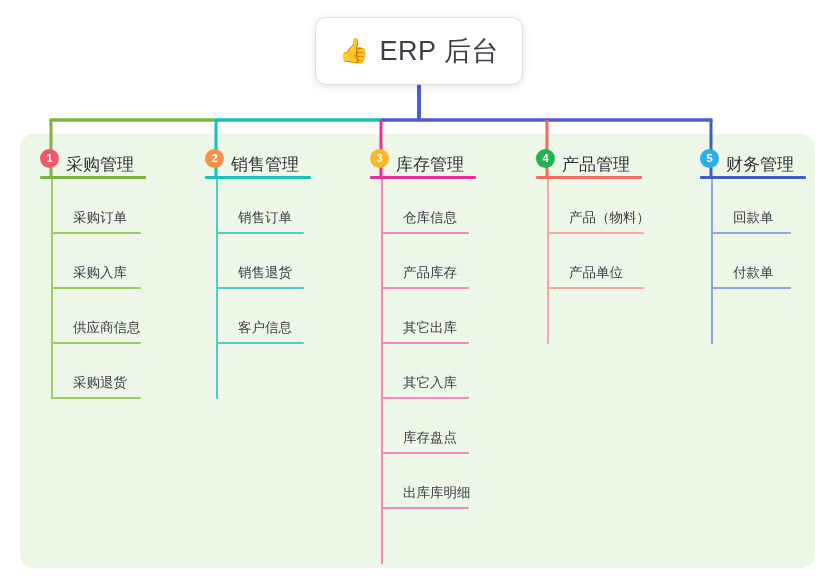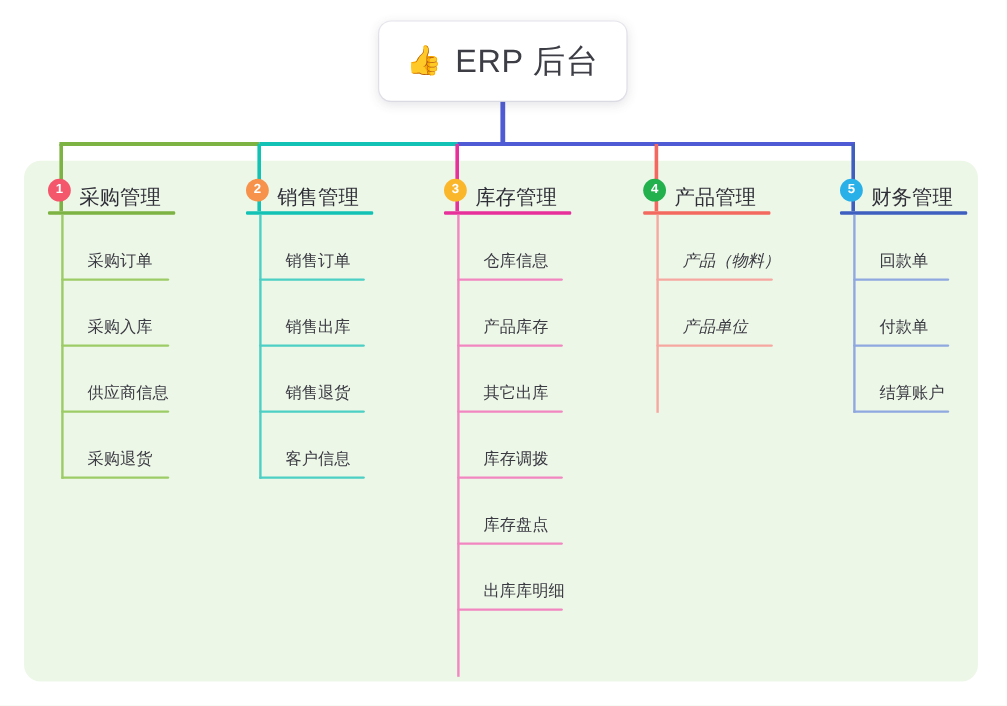--- a/index.html
+++ b/index.html
@@ -130,24 +130,20 @@
           <span class="col-title">销售管理</span>
         </div>
         <div class="head-rule" style="width: 106px; background: rgb(18, 194, 180);"></div>
         <div class="leaves" style="height: 220px;">
           <div class="spine" style="height: 220px; background: rgb(76, 207, 196);"></div>
           <div class="leaf">
             <span class="leaf-label">销售订单</span>
             <div class="leaf-rule" style="width: 88px; background: rgb(76, 207, 196);"></div>
           </div>
           <div class="leaf">
-            <span class="leaf-label">销售出库</span>
-            <div class="leaf-rule" style="width: 88px; background: rgb(76, 207, 196);"></div>
-          </div>
-          <div class="leaf">
             <span class="leaf-label">销售退货</span>
             <div class="leaf-rule" style="width: 88px; background: rgb(76, 207, 196);"></div>
           </div>
           <div class="leaf">
             <span class="leaf-label">客户信息</span>
             <div class="leaf-rule" style="width: 88px; background: rgb(76, 207, 196);"></div>
           </div>
         </div>
       </div>
       <div class="col" style="left: 370px;">
@@ -164,40 +160,40 @@
           </div>
           <div class="leaf">
             <span class="leaf-label">产品库存</span>
             <div class="leaf-rule" style="width: 88px; background: rgb(241, 134, 192);"></div>
           </div>
           <div class="leaf">
             <span class="leaf-label">其它出库</span>
             <div class="leaf-rule" style="width: 88px; background: rgb(241, 134, 192);"></div>
           </div>
           <div class="leaf">
-            <span class="leaf-label">库存调拨</span>
+            <span class="leaf-label">其它入库</span>
             <div class="leaf-rule" style="width: 88px; background: rgb(241, 134, 192);"></div>
           </div>
           <div class="leaf">
             <span class="leaf-label">库存盘点</span>
             <div class="leaf-rule" style="width: 88px; background: rgb(241, 134, 192);"></div>
           </div>
           <div class="leaf">
             <span class="leaf-label">出库库明细</span>
             <div class="leaf-rule" style="width: 88px; background: rgb(241, 134, 192);"></div>
           </div>
         </div>
       </div>
       <div class="col" style="left: 536px;">
         <div class="col-head">
           <span class="badge" style="background: rgb(34, 177, 76);">4</span>
           <span class="col-title">产品管理</span>
         </div>
         <div class="head-rule" style="width: 106px; background: rgb(244, 105, 95);"></div>
-        <div class="leaves" style="height: 165px; font-style: italic;">
+        <div class="leaves" style="height: 165px;">
           <div class="spine" style="height: 165px; background: rgb(246, 168, 160);"></div>
           <div class="leaf">
             <span class="leaf-label">产品（物料）</span>
             <div class="leaf-rule" style="width: 97px; background: rgb(246, 168, 160);"></div>
           </div>
           <div class="leaf">
             <span class="leaf-label">产品单位</span>
             <div class="leaf-rule" style="width: 97px; background: rgb(246, 168, 160);"></div>
           </div>
         </div>
@@ -211,20 +207,16 @@
         <div class="leaves" style="height: 143px;">
           <div class="spine" style="height: 165px; background: rgb(143, 168, 224);"></div>
           <div class="leaf">
             <span class="leaf-label">回款单</span>
             <div class="leaf-rule" style="width: 80px; background: rgb(143, 168, 224);"></div>
           </div>
           <div class="leaf">
             <span class="leaf-label">付款单</span>
             <div class="leaf-rule" style="width: 80px; background: rgb(143, 168, 224);"></div>
           </div>
-          <div class="leaf">
-            <span class="leaf-label">结算账户</span>
-            <div class="leaf-rule" style="width: 80px; background: rgb(143, 168, 224);"></div>
-          </div>
         </div>
       </div>
     </div>
 </div>
 
 </body></html>

